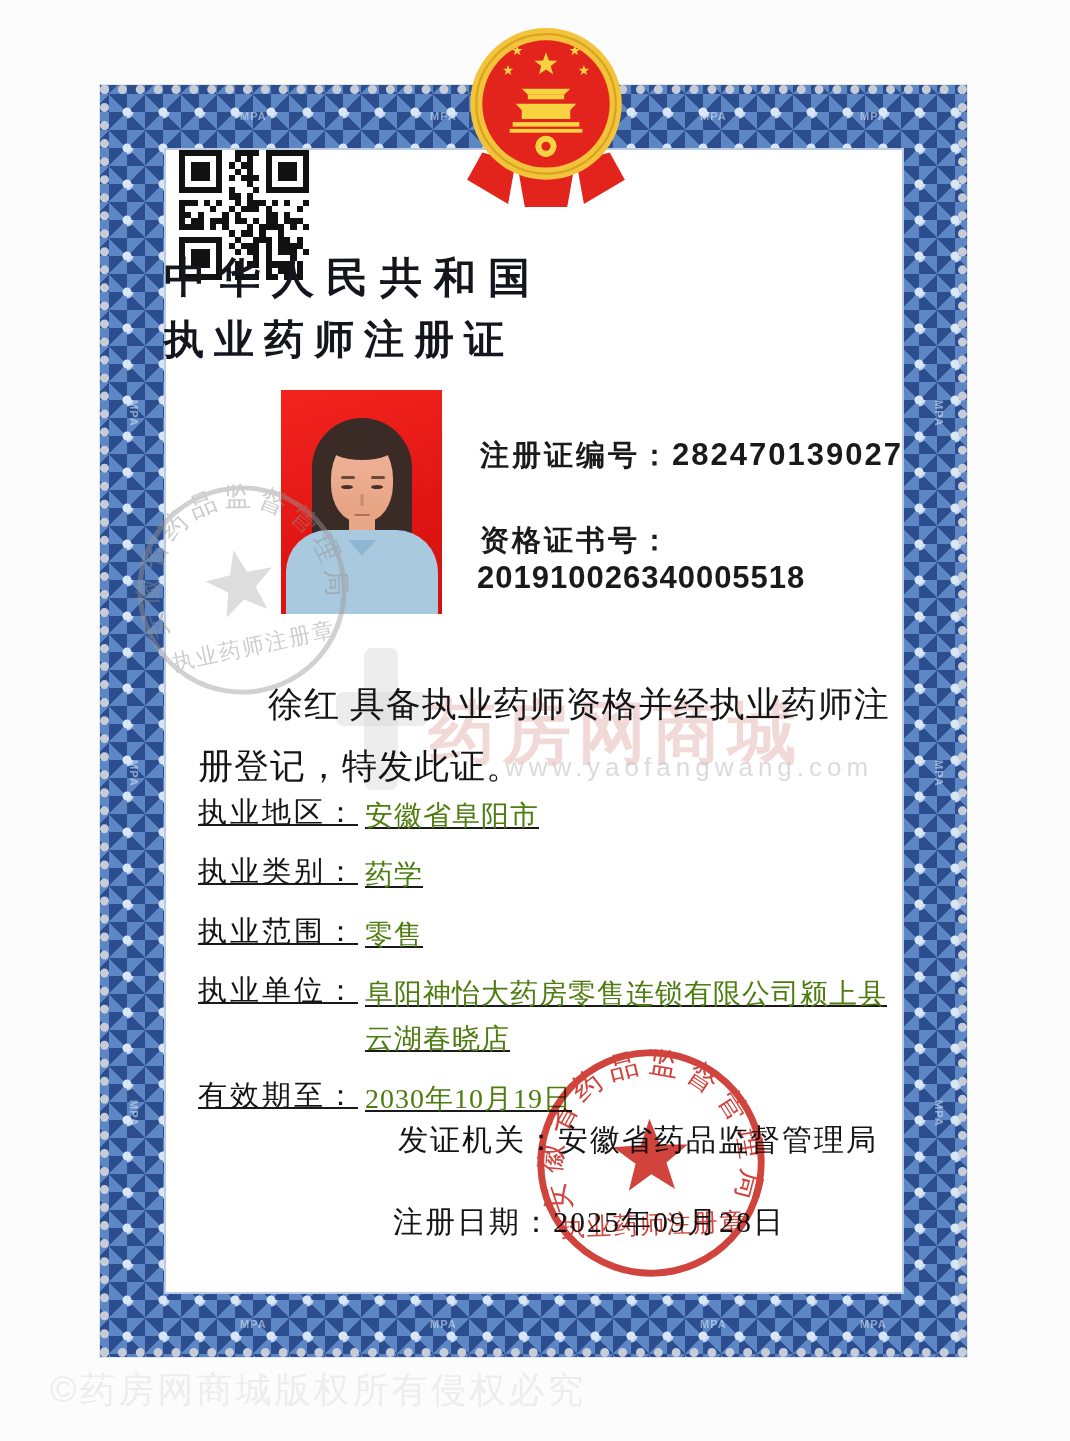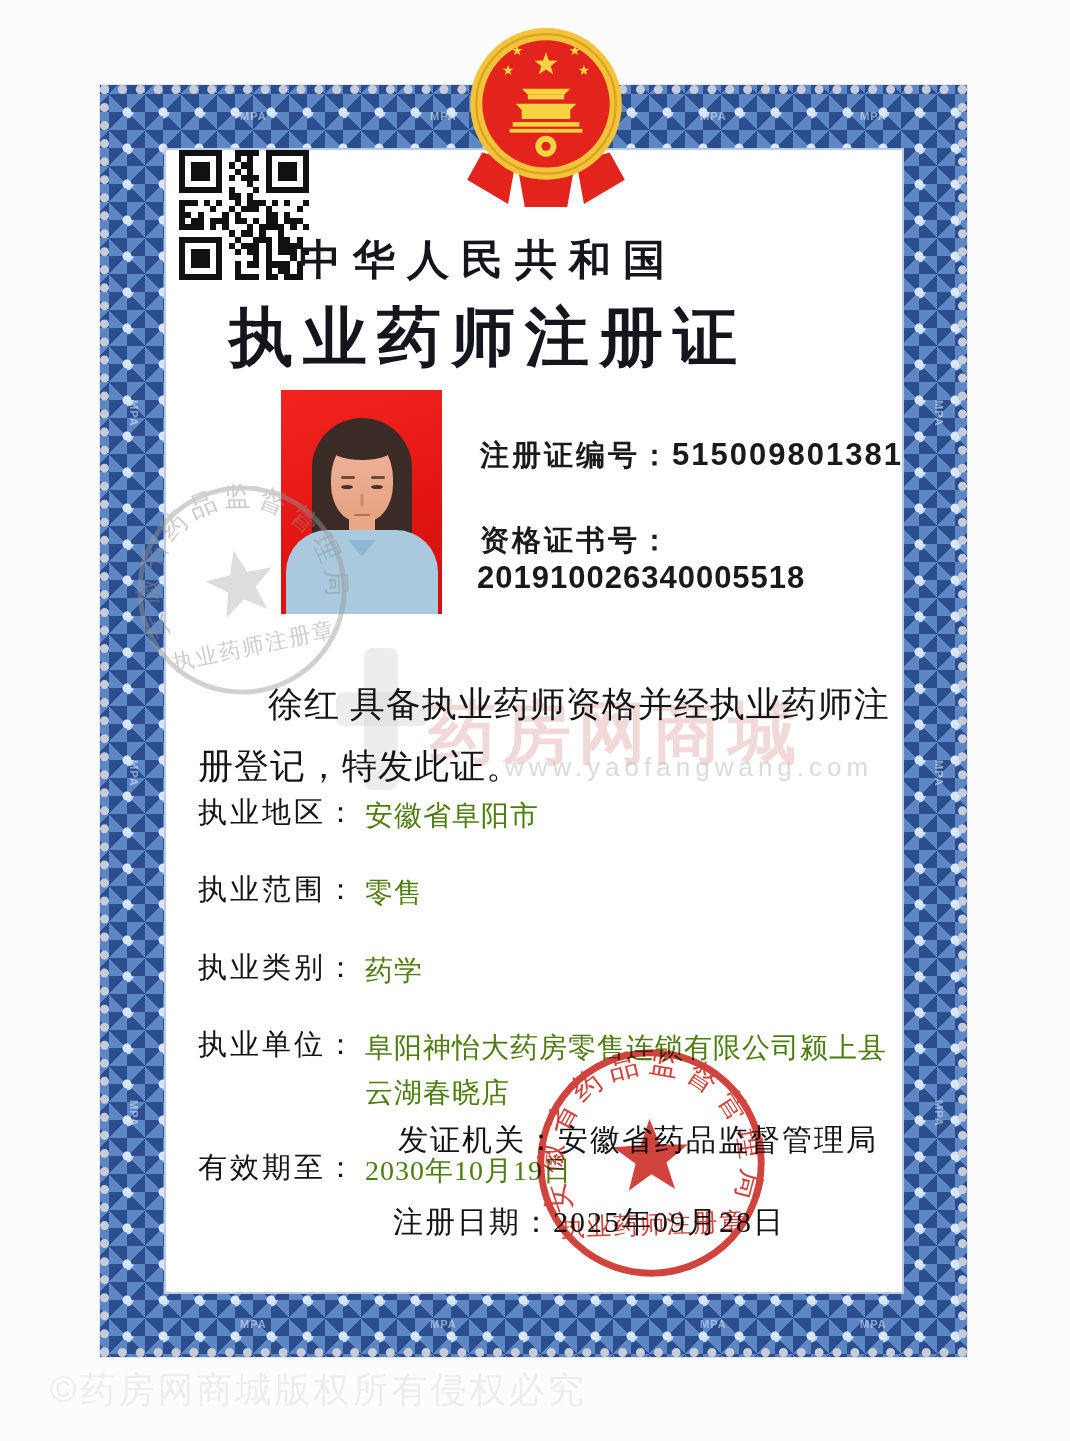--- a/index.html
+++ b/index.html
@@ -16,23 +16,23 @@
           repeating-conic-gradient(from 0deg at 50% 50%, #5d87c4 0 45deg, #2c4e8f 45deg 90deg) 0 0/36px 36px,
           #2c4e8f;
         box-shadow:0 0 0 1px #e3e6ec;}
   .inner{left:164px;top:148px;width:740px;height:1146px;background:#ffffff;
          border:2px solid #bccbe4;box-sizing:border-box;}
   .micro{position:absolute;font-family:"Liberation Sans","DejaVu Sans",sans-serif;
          font-size:11px;font-weight:bold;letter-spacing:1px;color:rgba(223,235,250,0.55);}
   .micro.v{transform:rotate(90deg);transform-origin:left top;}
 
   
-  .titlebox{left:164px;top:232px;width:648px;text-align:center;}
+  .titlebox{left:164px;top:250px;width:648px;}
   .t1{font-size:42px;font-weight:bold;letter-spacing:12px;color:#15151d;}
-  .t2{font-size:64px;font-weight:bold;letter-spacing:10px;color:#15151d;margin-top:6px;}
+  .t2{font-size:40px;font-weight:bold;letter-spacing:10px;color:#15151d;margin-top:6px;}
 
   
   .qr{left:179px;top:150px;}
 
   
   .photo{left:281px;top:390px;width:161px;height:224px;overflow:hidden;
          background:linear-gradient(160deg,#f32420 0%,#e01512 60%,#d11310 100%);}
   .photo .hair{position:absolute;left:50%;top:28px;transform:translateX(-50%);
                width:100px;height:168px;background:#3b2b26;border-radius:50px 50px 26px 26px;}
   .photo .face{position:absolute;left:50%;top:46px;transform:translateX(-50%);
@@ -71,21 +71,21 @@
   .wm-plus .hbar{position:absolute;left:0;top:44px;width:92px;height:34px;
                  background:rgba(214,214,214,0.45);border-radius:8px;}
   .wm-brand{left:428px;top:688px;font-size:68px;font-weight:bold;letter-spacing:7px;
             color:rgba(219,160,156,0.40);font-family:Liberation Sans, sans-serif;}
   .wm-url{left:505px;top:752px;font-size:26px;letter-spacing:5px;color:rgba(197,197,197,0.62);
           font-family:"Liberation Sans","DejaVu Sans",sans-serif;}
 
   
   .statement{left:198px;top:674px;width:702px;font-size:35px;line-height:1.78;
              text-indent:70px;color:#151515;letter-spacing:1px;}
-  .fields{left:198px;top:793px;width:714px;display:flex;flex-direction:column;gap:32px;}
+  .fields{left:198px;top:793px;width:714px;display:flex;flex-direction:column;gap:14px;text-decoration:underline;}
   .frow{display:flex;}
   .flabel{flex:0 0 167px;font-size:29px;letter-spacing:3px;line-height:1.32;color:#151515;}
   .fvalue{width:545px;font-size:28px;letter-spacing:1px;line-height:1.62;color:#4d7c0f;}
   .issuer{left:398px;top:1120px;font-size:30px;letter-spacing:2px;color:#151515;white-space:nowrap;}
   .regdate{left:393px;top:1202px;font-size:30px;letter-spacing:2px;color:#151515;white-space:nowrap;}
 
   
   .seal-gray{left:128px;top:476px;opacity:.45;transform:rotate(-12deg);}
   .seal-red{left:528px;top:1040px;opacity:.9;mix-blend-mode:multiply;transform:rotate(-2deg);}
   svg text{font-family:"Liberation Serif","DejaVu Serif",serif;}
@@ -208,46 +208,46 @@
         <path id="ringG" d="M 54 176 A 86 86 0 1 1 176 176"></path>
       </defs>
     <text font-size="27" letter-spacing="6" fill="#8e8e8e">
       <textPath href="#ringG" startOffset="50%" text-anchor="middle">安徽省药品监督管理局</textPath>
     </text>
     <polygon transform="translate(115,110) scale(0.9)" fill="#b5b5b5" points="0,-40 9.7,-13.35 38.04,-12.36 15.69,5.1 23.51,32.36 0,16.5 -23.51,32.36 -15.69,5.1 -38.04,-12.36 -9.7,-13.35"></polygon>
     <text x="115" y="180" font-size="22" letter-spacing="2" fill="#909090" text-anchor="middle">执业药师注册章</text>
   </svg>
 
   <div class="abs numline regline">
-    <span>注册证编号：</span><span class="num">515009801381</span>
+    <span>注册证编号：</span><span class="num">282470139027</span>
   </div>
   <div class="abs numline quallabel">资格证书号：</div>
   <div class="abs qualvalue">201910026340005518</div>
 
   <div class="abs wm-plus">
     <div class="vbar"></div>
     <div class="hbar"></div>
   </div>
   <div class="abs wm-brand">药房网商城</div>
   <div class="abs wm-url">www.yaofangwang.com</div>
 
   <div class="abs statement">徐红 具备执业药师资格并经执业药师注册登记，特发此证。</div>
 
   <div class="abs fields">
     <div class="frow">
       <div class="flabel">执业地区：</div>
       <div class="fvalue">安徽省阜阳市</div>
     </div>
     <div class="frow">
+      <div class="flabel">执业类别：</div>
+      <div class="fvalue">药学</div>
+    </div>
+    <div class="frow">
       <div class="flabel">执业范围：</div>
       <div class="fvalue">零售</div>
-    </div>
-    <div class="frow">
-      <div class="flabel">执业类别：</div>
-      <div class="fvalue">药学</div>
     </div>
     <div class="frow">
       <div class="flabel">执业单位：</div>
       <div class="fvalue">阜阳神怡大药房零售连锁有限公司颍上县云湖春晓店</div>
     </div>
     <div class="frow">
       <div class="flabel">有效期至：</div>
       <div class="fvalue">2030年10月19日</div>
     </div>
   </div>

